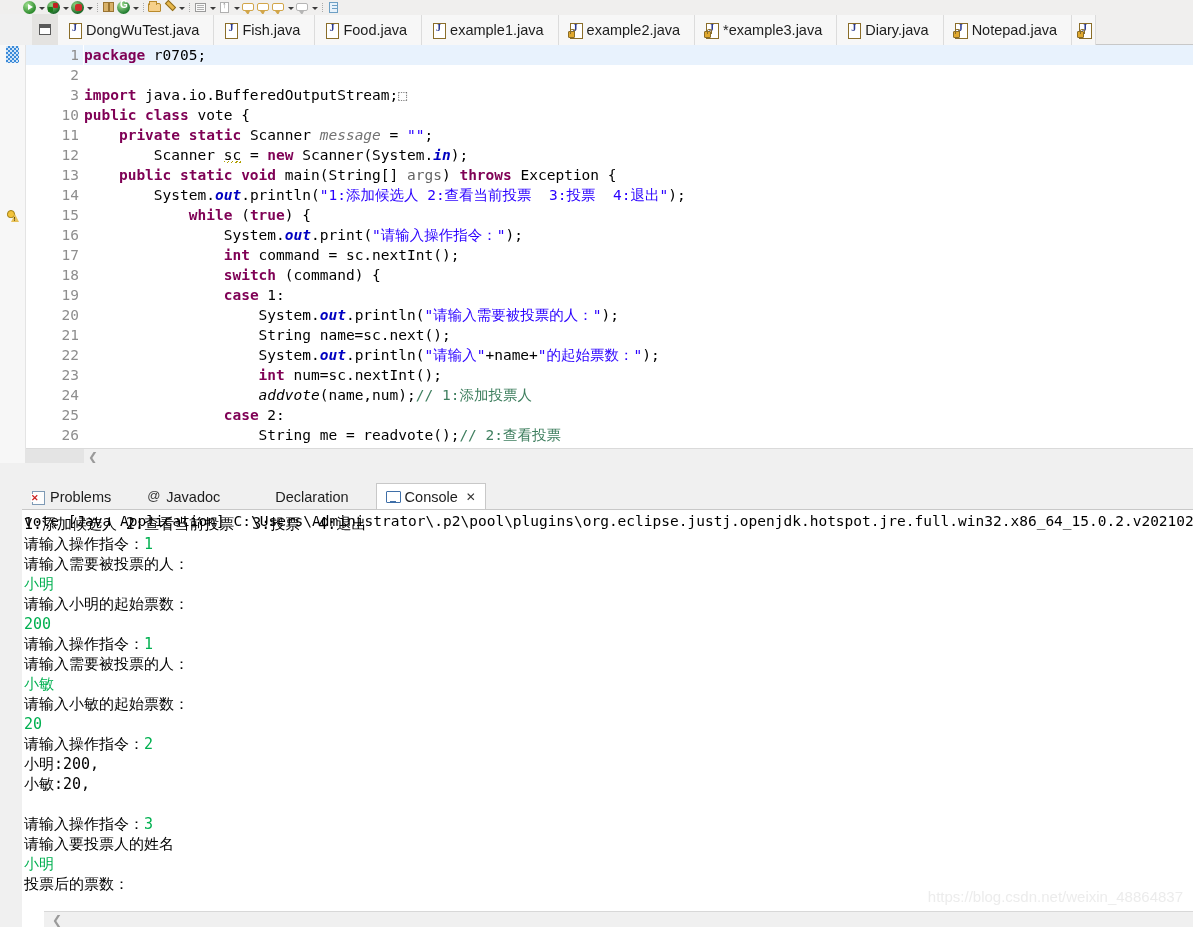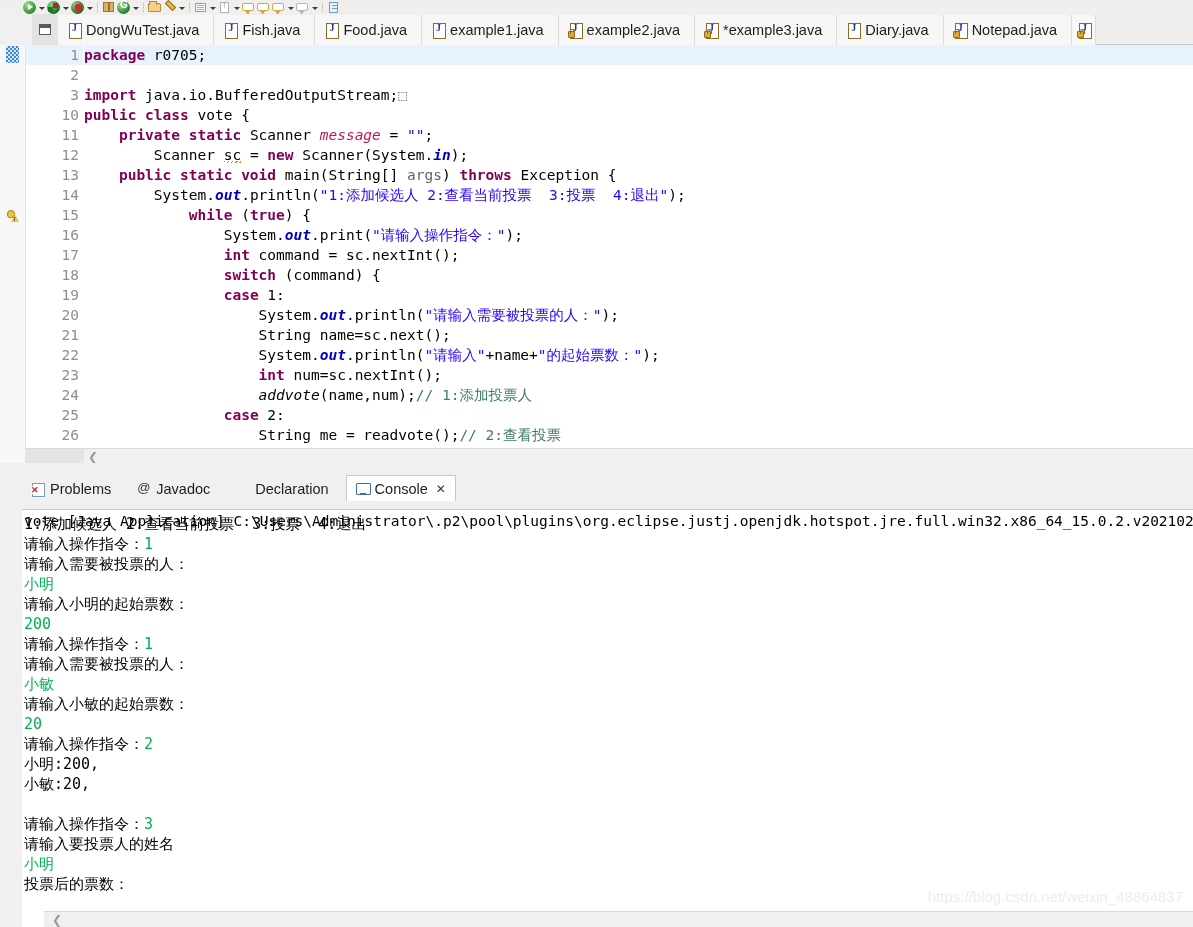--- a/index.html
+++ b/index.html
@@ -232,21 +232,21 @@
   }
   .warn-marker .tri::after{
     content:"!"; position:absolute; left:-1.5px; top:2px;
     font:bold 6px "Liberation Sans",sans-serif; color:#4a3a00;
   }
 
   
   .kw  { color:#7f0055; font-weight:bold;text-align:center; }
   .plain{ color:#000000; }
   .str { color:#2a00ff; }
-  .fld { color:#be185d; font-style:italic;text-align:center; }
+  .fld { color:#737373; font-style:italic;text-align:center; }
   .sfld{ color:#0000c0; font-style:italic; font-weight:bold; }
   .cmt { color:#3f7f5f; }
   .mth { color:#000000; font-style:italic; }
   .ann { color:#646464; }
   .squiggle {
     background-image: repeating-linear-gradient(135deg,#b0a000 0 1px,transparent 1px 3px);
     background-position: 0 100%;
     background-size: 100% 2px;
     background-repeat: repeat-x;
   }
@@ -262,22 +262,22 @@
   .hscroll-edit .thumb{
     position:absolute; left:0px; top:0px; width:58px; height:14px; background:#e4e4e4;
   }
 
   
   .bottom {
     position:absolute; left:0; top:463px; width:1193px; height:464px;
     background:#f0f0f0;
   }
   .bpanel-tabs{
-    position:absolute; left:22px; top:12px; height:26px;
-    display:flex; align-items:flex-end; gap:8px;
+    position:absolute; left:22px; top:20px; height:26px;
+    display:flex; align-items:flex-end; gap:18px;
   }
   .btab{
     display:flex; align-items:center; gap:5px; height:25px;
     padding:0 9px; font-size:14.5px; color:#1d1d1d; white-space:nowrap;
   }
   .btab.active{
     background:#ffffff; height:26px;
     border-top:1px solid #c8c8c8; border-left:1px solid #c8c8c8; border-right:1px solid #c8c8c8;
   }
   .bico{ width:14px;height:14px; position:relative; flex:none; }

